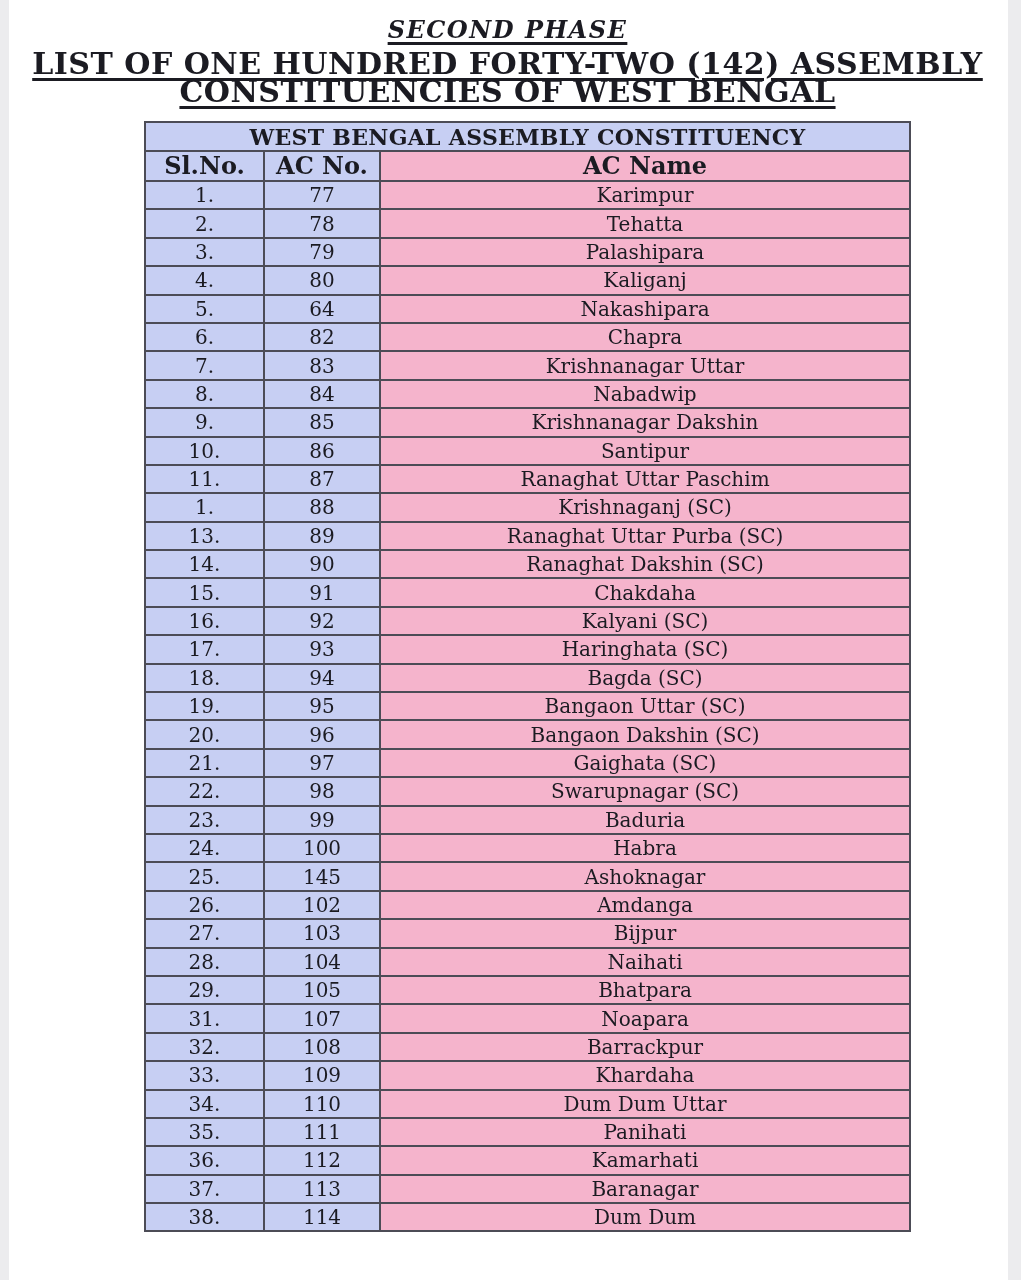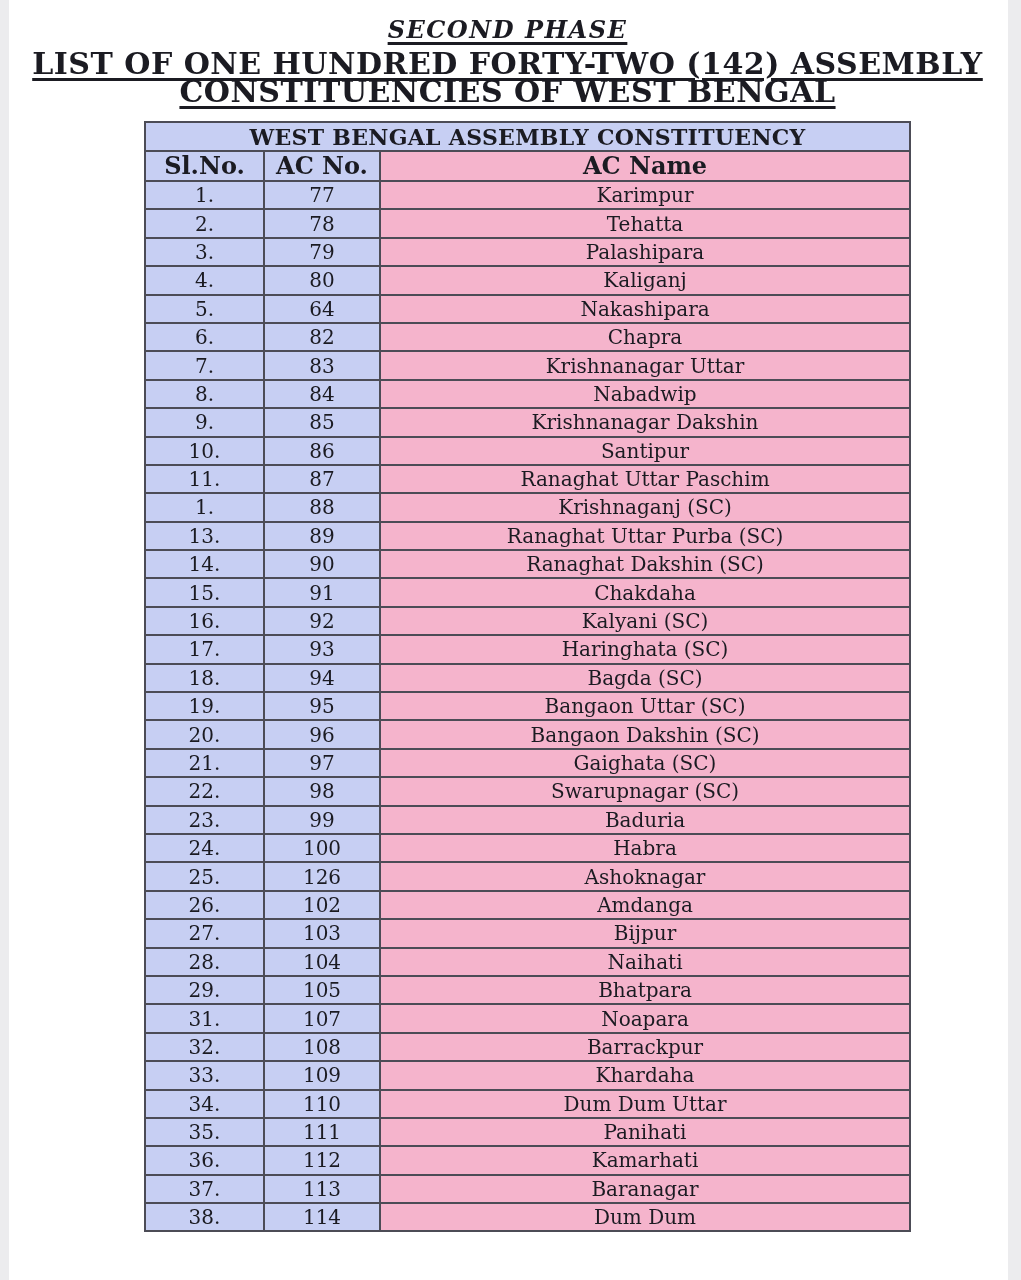--- a/index.html
+++ b/index.html
@@ -240,21 +240,21 @@
         <td class="cell blue">99</td>
         <td class="cell pink">Baduria</td>
       </tr>
       <tr>
         <td class="cell blue">24.</td>
         <td class="cell blue">100</td>
         <td class="cell pink">Habra</td>
       </tr>
       <tr>
         <td class="cell blue">25.</td>
-        <td class="cell blue">126</td>
+        <td class="cell blue">145</td>
         <td class="cell pink">Ashoknagar</td>
       </tr>
       <tr>
         <td class="cell blue">26.</td>
         <td class="cell blue">102</td>
         <td class="cell pink">Amdanga</td>
       </tr>
       <tr>
         <td class="cell blue">27.</td>
         <td class="cell blue">103</td>

